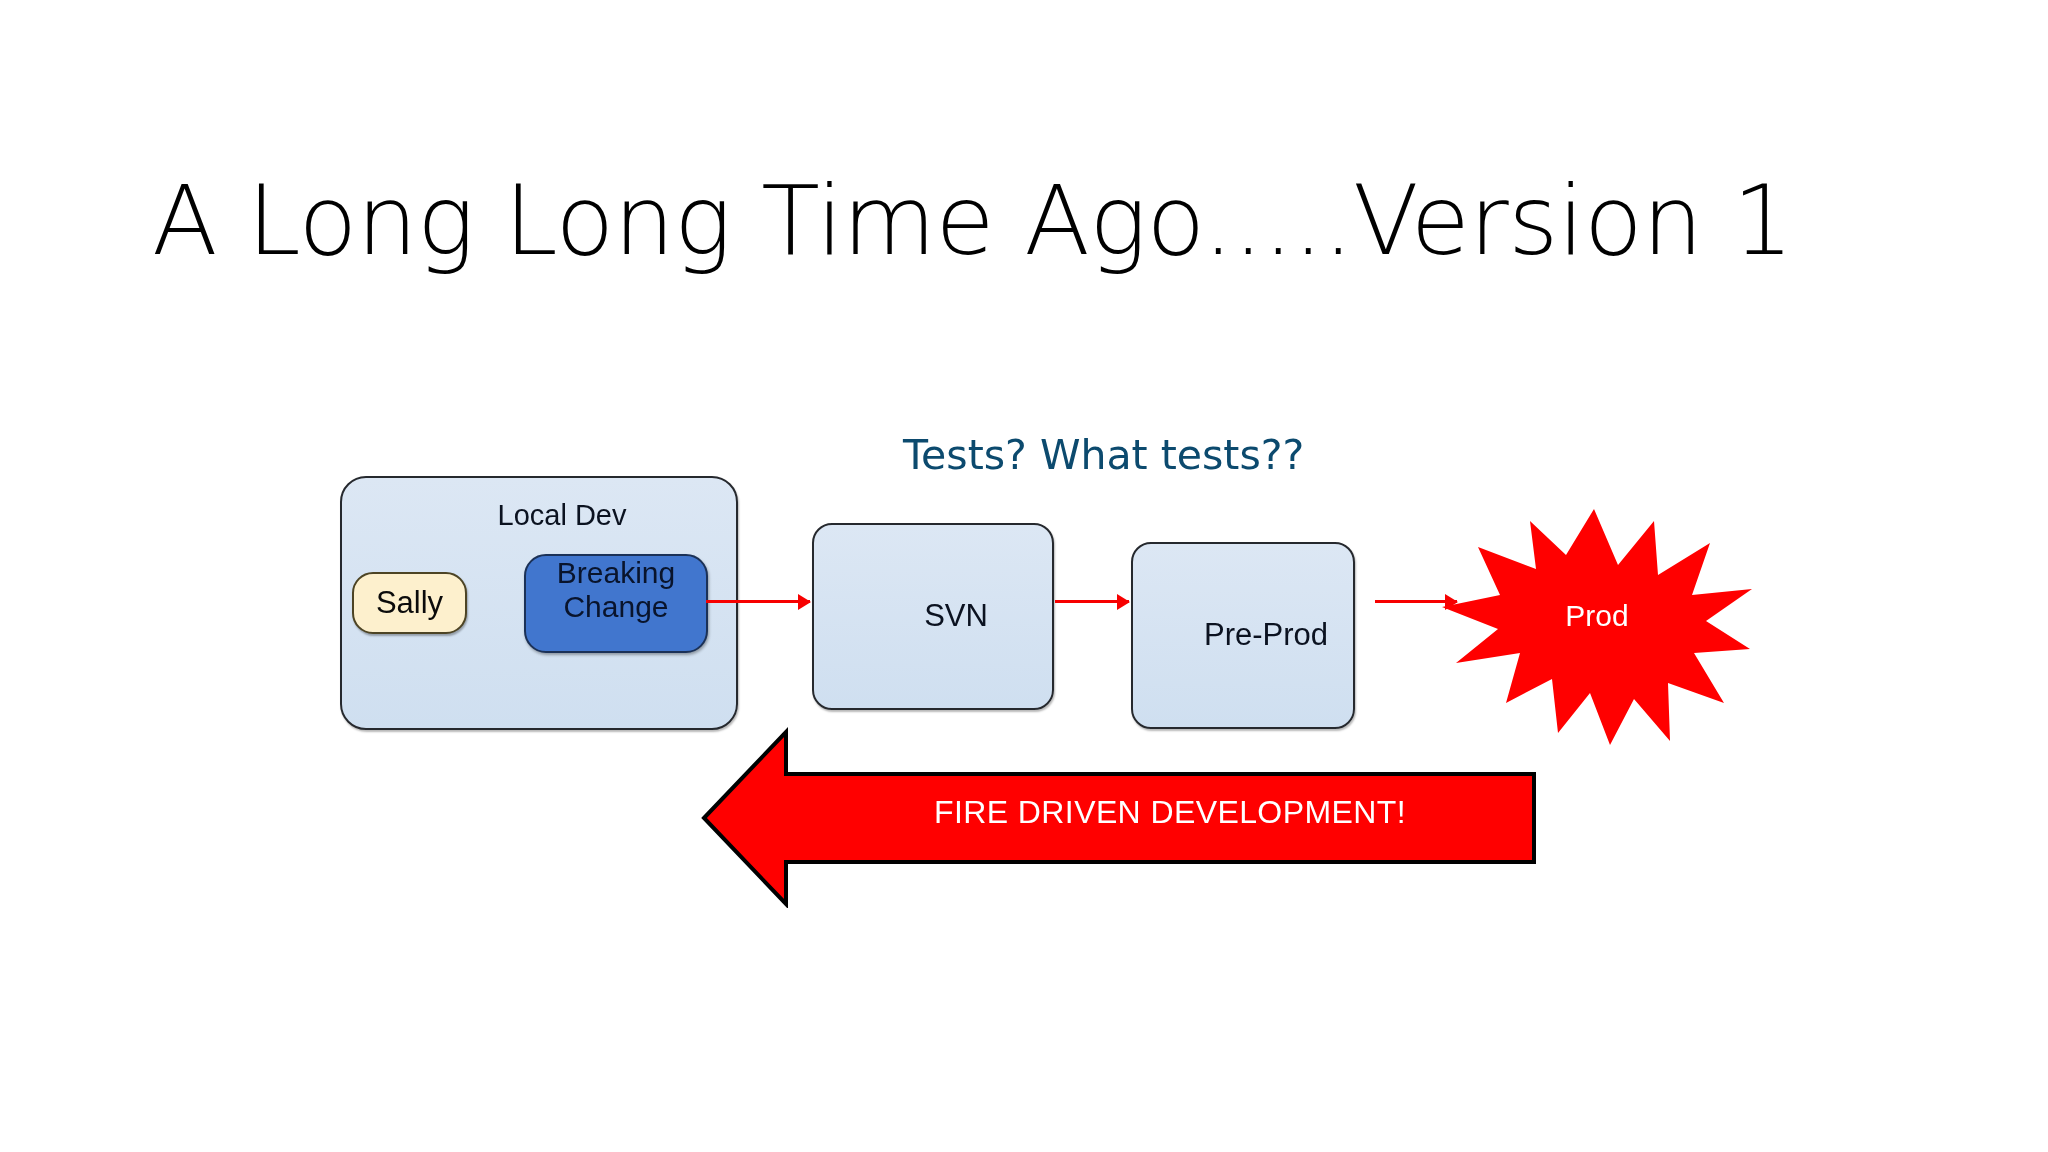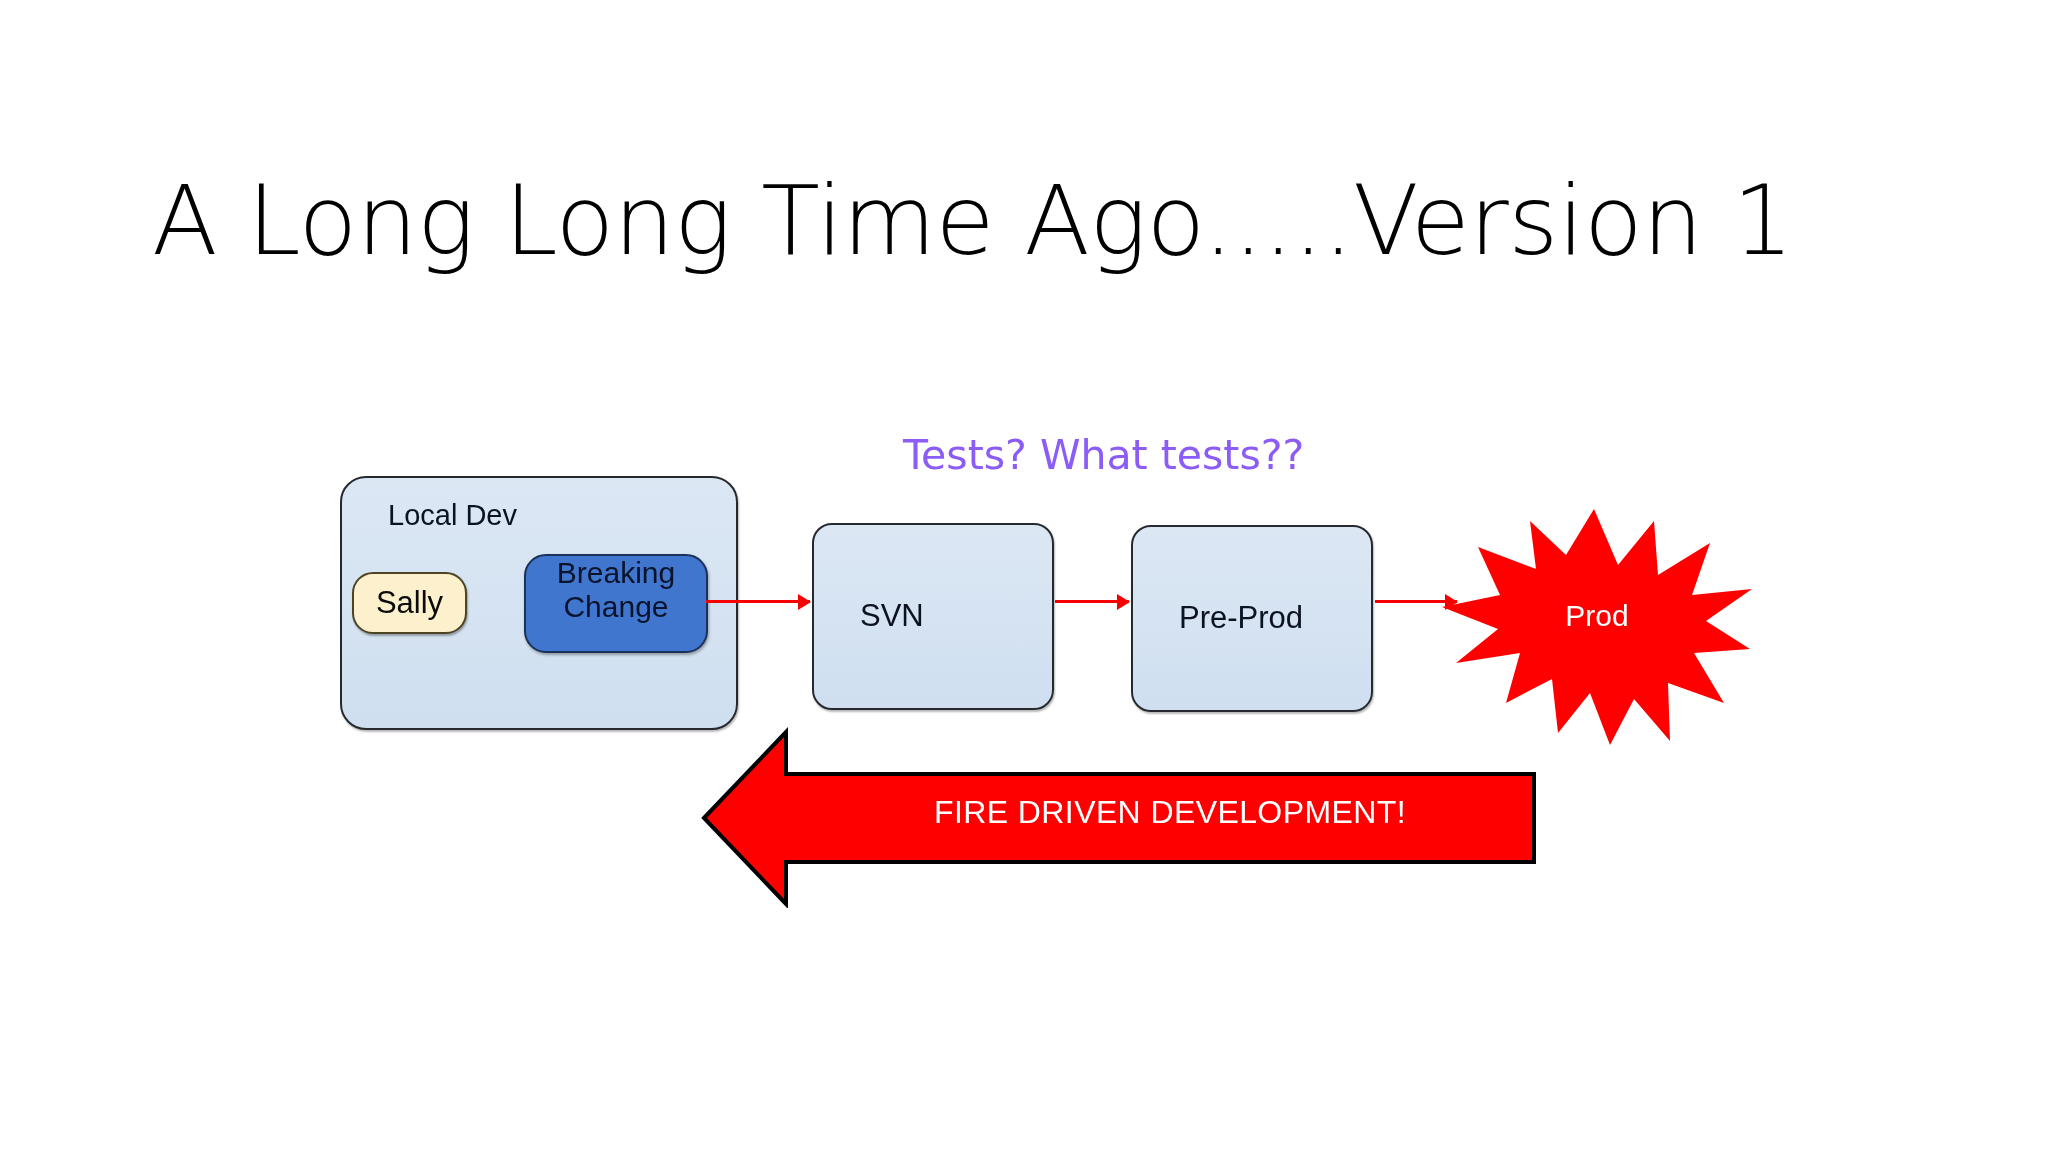--- a/index.html
+++ b/index.html
@@ -35,21 +35,21 @@
   }
 
   
   #tests-caption {
     position: absolute;
     left: 903px;
     top: 431px;
     font-family: "DejaVu Sans", sans-serif;
     font-size: 41px;
     font-weight: 400;
-    color: #8b5cf6;
+    color: #0c4a6e;
     white-space: nowrap;
   }
 
   
   #diagram {
     position: absolute;
     left: 0;
     top: 0;
     width: 2048px;
     height: 1152px;
@@ -61,21 +61,21 @@
     box-sizing: border-box;
     border: 2px solid #26292e;
     border-radius: 20px;
     background: linear-gradient(180deg, #dcE7F4 0%, #cfdff0 100%);
     box-shadow: 1px 2px 2px rgba(0,0,0,0.28);
   }
   .pbox > .pbox-label {
     position: absolute;
     left: 0;
     right: 0;
-    text-align: left;
+    text-align: center;
     font-family: "Liberation Sans", sans-serif;
     color: #0b1220;
     padding-left: 46px;
   }
 
   
   #box-localdev {
     left: 340px;
     top: 476px;
     width: 398px;
@@ -141,22 +141,22 @@
     height: 187px;
   }
   #box-svn > .pbox-label {
     top: 73px;
     font-size: 31px;
   }
 
   
   #box-preprod {
     left: 1131px;
-    top: 525px;
-    width: 242px;
+    top: 542px;
+    width: 224px;
     height: 187px;
   }
   #box-preprod > .pbox-label {
     top: 73px;
     font-size: 31px;
   }
 
   
   .conn {
     position: absolute;

